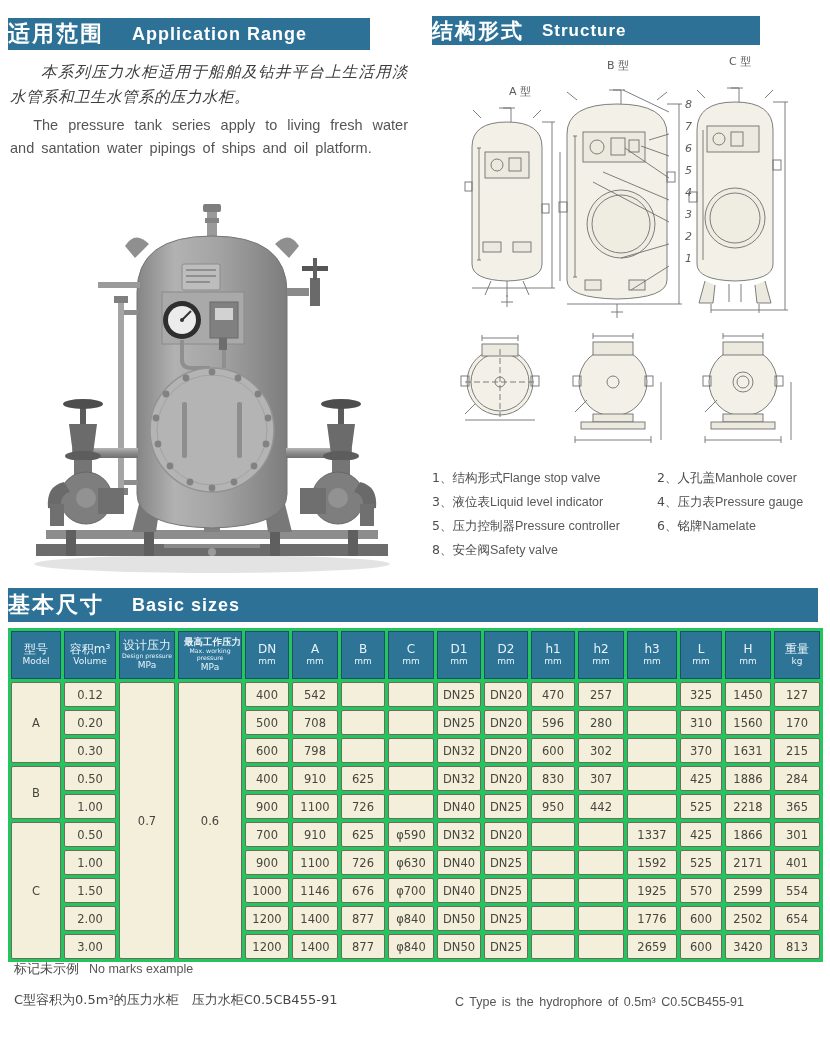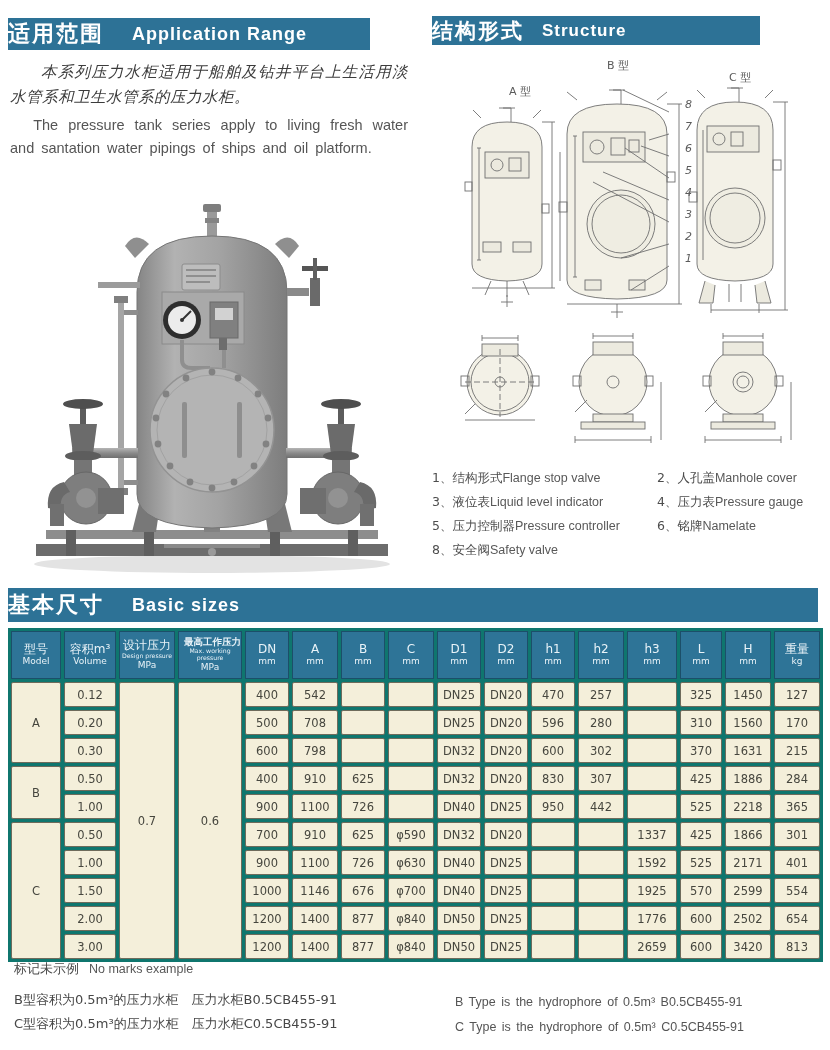--- a/index.html
+++ b/index.html
@@ -14,21 +14,21 @@
   
   .para-zh{font-size:15.5px;line-height:1.6;text-indent:2em;letter-spacing:0.5px;color:#3c3c3c;text-align:justify;font-style:italic;}
   .para-en{font-size:14.5px;line-height:1.62;text-indent:1.6em;color:#555555;word-spacing:3px;text-align:justify;font-family:"Liberation Sans",sans-serif;}
 
   
   .parts{display:grid;grid-template-columns:225px 1fr;row-gap:7px;font-size:12.5px;color:#4d4d4d;}
   .parts .item{white-space:nowrap;}
   .parts .en{font-family:"Liberation Sans",sans-serif;color:#585858;}
 
   
-  table.sizes{border-collapse:separate;border-spacing:3px;table-layout:fixed;width:812px;background:#0f766e;}
+  table.sizes{border-collapse:separate;border-spacing:3px;table-layout:fixed;width:812px;background:#22c55e;}
   table.sizes th{background:#2e7497;color:#e9f3f8;border:1px solid #1c4f69;padding:1px 0;vertical-align:middle;font-weight:normal;height:44px;}
   table.sizes td{background:#f4efda;border:1px solid #6e6b5b;border-radius:2px;text-align:center;font-size:11.5px;color:#46463e;height:21px;padding:1px 0;}
   .hl1{font-size:12px;line-height:1.15;}
   .hl1.zh-long{font-size:9.5px;font-weight:bold;text-align:right;}
   .hl2{font-size:9px;line-height:1.1;}
   .hl2.tiny{font-size:6.5px;transform:scale(0.95);}
   .hl3{font-size:9px;line-height:1.15;}
   td.model-cell{font-size:13px;}
 
   
@@ -329,21 +329,21 @@
       <line x1="280" y1="388" x2="356" y2="388"></line>
         <line x1="280" y1="384" x2="280" y2="391"></line>
         <line x1="356" y1="384" x2="356" y2="391"></line>
       <line x1="366" y1="330" x2="366" y2="388"></line>
       <path d="M292,348 l-12,12"></path>
     </g>
   </svg>
   
   <span class="tlabel" style="left:84px;top:32px;">A 型</span>
   <span class="tlabel" style="left:182px;top:6px;">B 型</span>
-  <span class="tlabel" style="left:304px;top:18px;">C 型</span>
+  <span class="tlabel" style="left:304px;top:2px;">C 型</span>
   
   <span class="callout" style="left:260px;top:46px;">8</span>
   <span class="callout" style="left:260px;top:68px;">7</span>
   <span class="callout" style="left:260px;top:90px;">6</span>
   <span class="callout" style="left:260px;top:112px;">5</span>
   <span class="callout" style="left:260px;top:134px;">4</span>
   <span class="callout" style="left:260px;top:156px;">3</span>
   <span class="callout" style="left:260px;top:178px;">2</span>
   <span class="callout" style="left:260px;top:200px;">1</span>
 </div>
@@ -610,19 +610,17 @@
           <td>813</td>
         </tr>
       </tbody>
   </table>
 </div>
 
 <div class="note-label abs" style="left:14px;top:960px;">
   <span>标记未示例</span><span class="en">No marks example</span>
 </div>
 <div class="abs" style="left:14px;top:988px;">
-  <div class="note-zh">B型容积为0.5m³的压力水柜　压力水柜B0.5CB455-91</div>
   <div class="note-zh">C型容积为0.5m³的压力水柜　压力水柜C0.5CB455-91</div>
 </div>
 <div class="abs" style="left:455px;top:990px;">
-  <div class="note-en">B Type is the hydrophore of 0.5m³ B0.5CB455-91</div>
   <div class="note-en">C Type is the hydrophore of 0.5m³ C0.5CB455-91</div>
 </div>
 
 </body></html>

